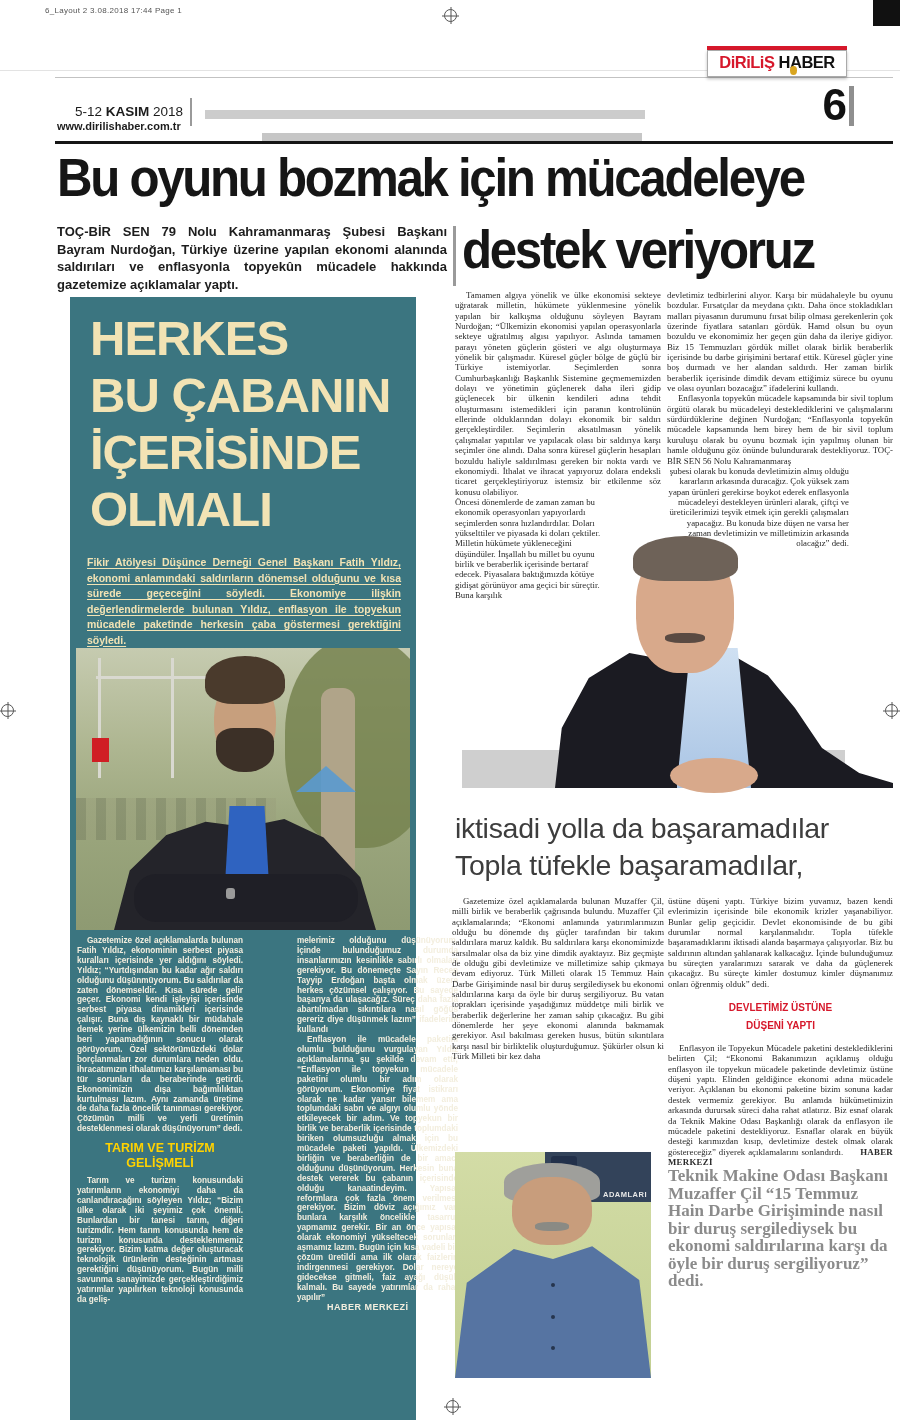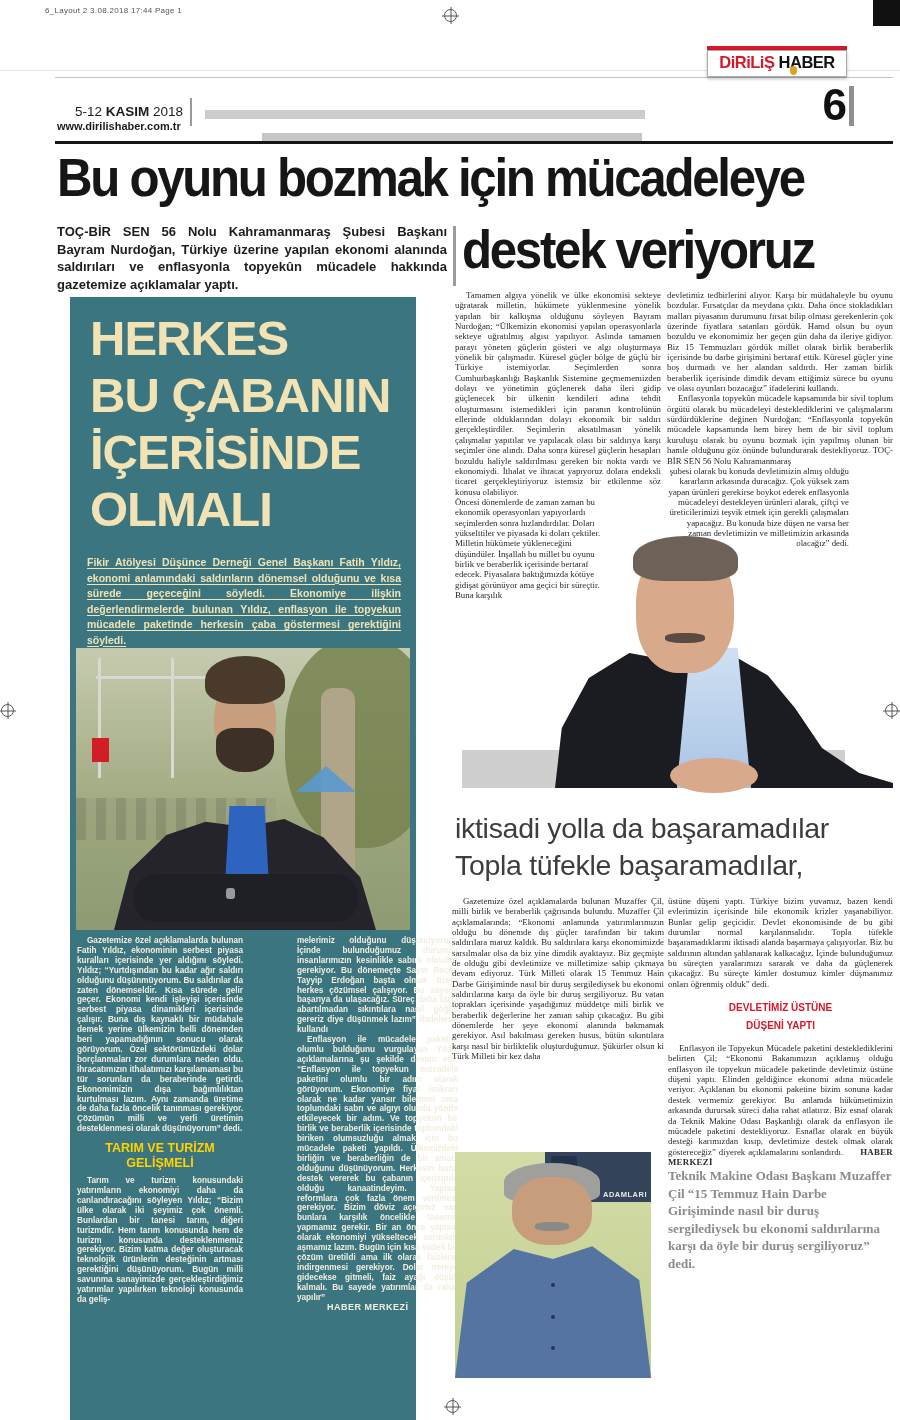--- a/index.html
+++ b/index.html
@@ -93,21 +93,21 @@
   .c-poster-img{position:absolute;left:6px;top:4px;width:26px;height:20px;background:#22304a;border-radius:3px;}
   .c-hair{position:absolute;left:25%;top:5%;width:49%;height:17%;background:#9f9f9b;border-radius:50% 50% 22% 22%;}
   .c-face{position:absolute;left:29%;top:11%;width:41%;height:30%;background:#c89d7c;border-radius:44%;}
   .c-mustache{position:absolute;left:41%;top:31%;width:17%;height:4%;background:#8a8a84;border-radius:40%;}
   .c-shirt{position:absolute;left:0;top:38%;width:100%;height:62%;background:#5674a2;
            clip-path:polygon(0 100%,6% 32%,30% 8%,50% 15%,70% 6%,94% 30%,100% 100%);}
   .c-btn{position:absolute;width:4px;height:4px;background:#26354d;border-radius:50%;left:49%;}
   .a2-colB{left:668px;top:896px;width:225px;}
   .red-sub{color:var(--c-red);font-size:10px;line-height:18px;font-weight:bold;text-align:center;margin:10px 0 8px 0;}
   .byline2{font-weight:bold;color:#2a2a2a;margin-left:14px;letter-spacing:.3px;}
-  .caption{margin-top:20px;font-size:13px;line-height:17.5px;font-weight:bold;color:var(--c-caption);text-align:left;}
+  .caption{margin-top:20px;font-size:17px;line-height:17.5px;font-weight:bold;color:var(--c-caption);text-align:left;}
   
   .regmark{width:11px;height:11px;border:1px solid #555;border-radius:50%;}
   .regmark::before{content:"";position:absolute;left:50%;top:-3px;bottom:-3px;width:1px;background:#555;transform:translateX(-50%);}
   .regmark::after{content:"";position:absolute;top:50%;left:-3px;right:-3px;height:1px;background:#555;transform:translateY(-50%);}
 </style>
 </head>
 <body>
 
 <div id="page">
 
@@ -133,21 +133,21 @@
     <b>KASIM</b>
     <span>2018</span>
   </div>
   <div class="abs date-tick"></div>
   <div class="abs date-bar"></div>
   <div class="abs pageno">6</div>
   <div class="abs pageno-bar"></div>
   <div class="abs black-rule"></div>
 
   <div class="abs headline hl1">Bu oyunu bozmak için mücadeleye</div>
-  <div class="abs standfirst">TOÇ-BİR SEN 56 Nolu Kahramanmaraş Şubesi Başkanı Bayram Nurdoğan, Türkiye üzerine yapılan ekonomi alanında saldırıları ve enflasyonla topyekûn mücadele hakkında gazetemize açıklamalar yaptı.</div>
+  <div class="abs standfirst">TOÇ-BİR SEN 79 Nolu Kahramanmaraş Şubesi Başkanı Bayram Nurdoğan, Türkiye üzerine yapılan ekonomi alanında saldırıları ve enflasyonla topyekûn mücadele hakkında gazetemize açıklamalar yaptı.</div>
   <div class="abs lead-div"></div>
   <div class="abs headline hl2">destek veriyoruz</div>
 
   <div class="abs teal-box">
     <div class="teal-title">
       <div>HERKES</div>
       <div>BU ÇABANIN</div>
       <div>İÇERİSİNDE</div>
       <div>OLMALI</div>
     </div>

